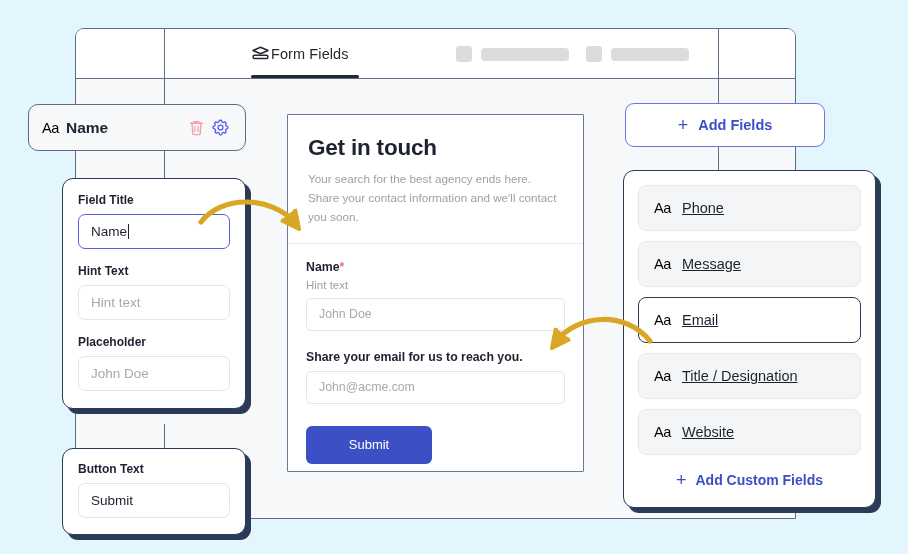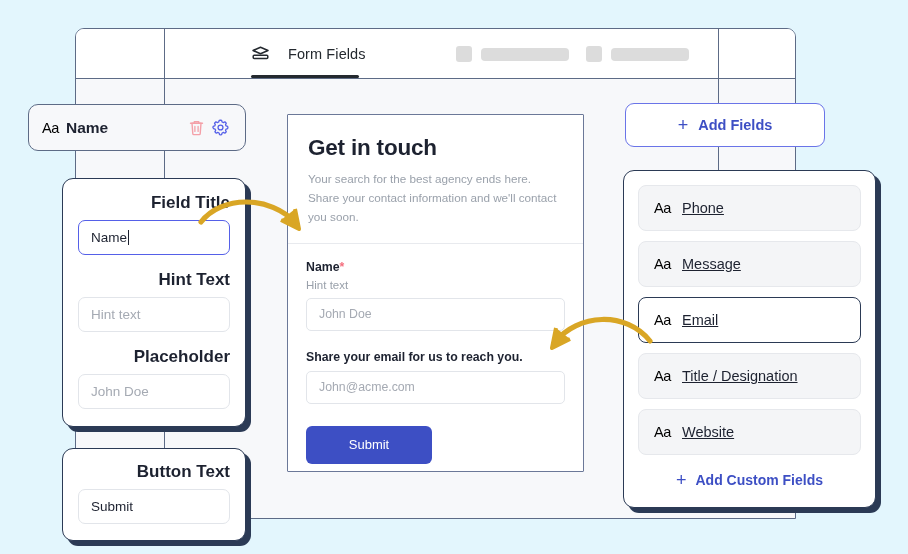--- a/index.html
+++ b/index.html
@@ -23,21 +23,21 @@
   .frame-tabbar {
     position: relative;
     height: 50px;
     background: #ffffff;
     border-bottom: 1.3px solid #5d6b86;
     display: flex; align-items: center;
   }
   .tab-active {
     position: absolute; left: 175px; top: 0;
     height: 50px;
-    display: flex; align-items: center; gap: 18px;
+    display: flex; align-items: center; gap: 1px;
     padding-bottom: 1px;
   }
   .tab-active::after {
     content: ""; position: absolute;
     left: 0; bottom: 1px; width: 108px; height: 3.5px;
     background: #24292f; border-radius: 2px;
   }
   .layers-icon { width: 19px; height: 15px; position: relative; display:block; }
   .tab-label { font-size: 14.5px; color: #24292f; letter-spacing: .1px; }
 
@@ -64,21 +64,21 @@
     border: 1.4px solid #5d6b86;
     border-radius: 10px;
     display: flex; align-items: center; padding: 0 13px;
   }
   .aa-ico { font-size: 14.5px; color: #000000; letter-spacing: -.3px; width: 24px; }
   .name-pill-label { font-size: 15.5px; color: #1d2230; font-weight: 600; flex: 1; }
   .ico-btn { width: 24px; height: 24px; display: flex; align-items: center; justify-content: center; }
 
   
   .settings-card { left: 62px; top: 178px; width: 184px; padding: 14px 15px 17px; }
-  .fld-label { font-size: 17px; font-weight: 700; color: #1d2230; margin-bottom: 7px; text-align: right; }
+  .fld-label { font-size: 12px; font-weight: 700; color: #1d2230; margin-bottom: 7px; }
   .fld-label.spaced { margin-top: 15px; }
   .fld-input {
     height: 35px; border-radius: 7px; border: 1.2px solid #e2e5ea;
     background: #fff; display: flex; align-items: center; padding: 0 12px;
     font-size: 13.5px; color: #1d2230;
   }
   .fld-input.focused { border: 1.6px solid #5560e8; }
   .fld-input.ph { color: #a5aab3; }
   .caret { display: inline-block; width: 1px; height: 15px; background: #1d2230; margin-left: 1px; }
 

